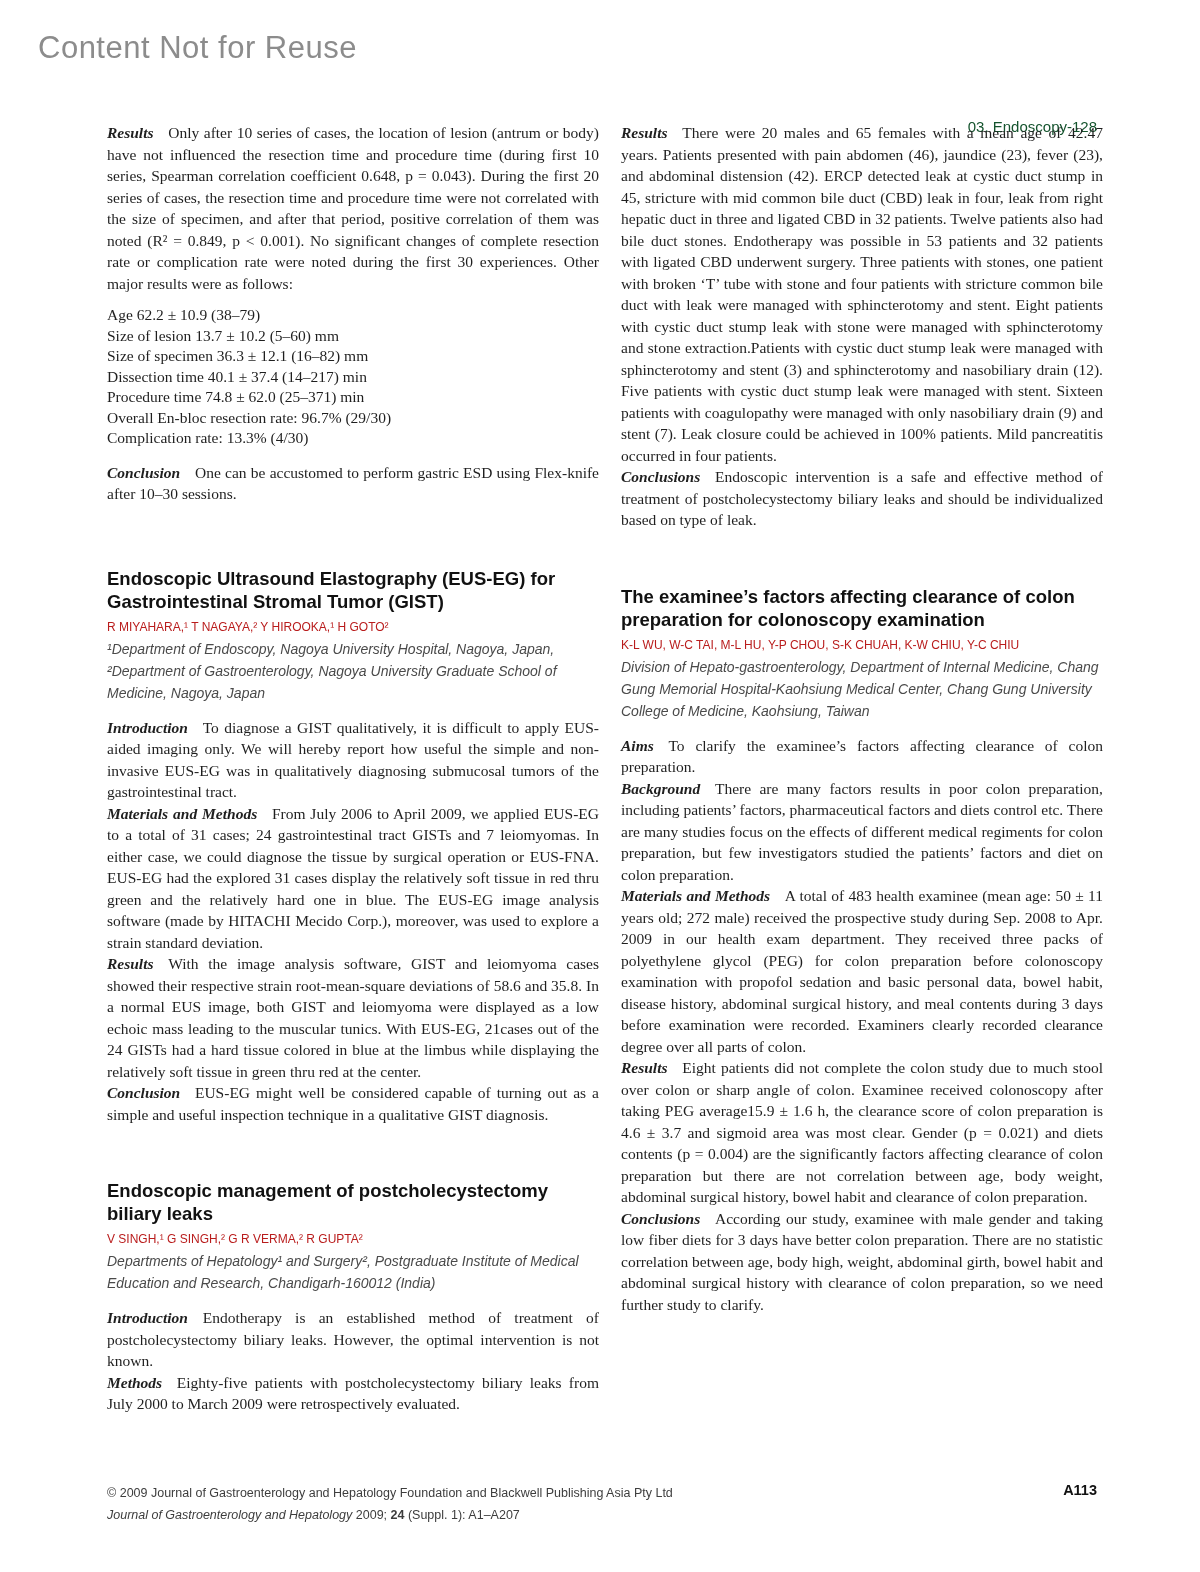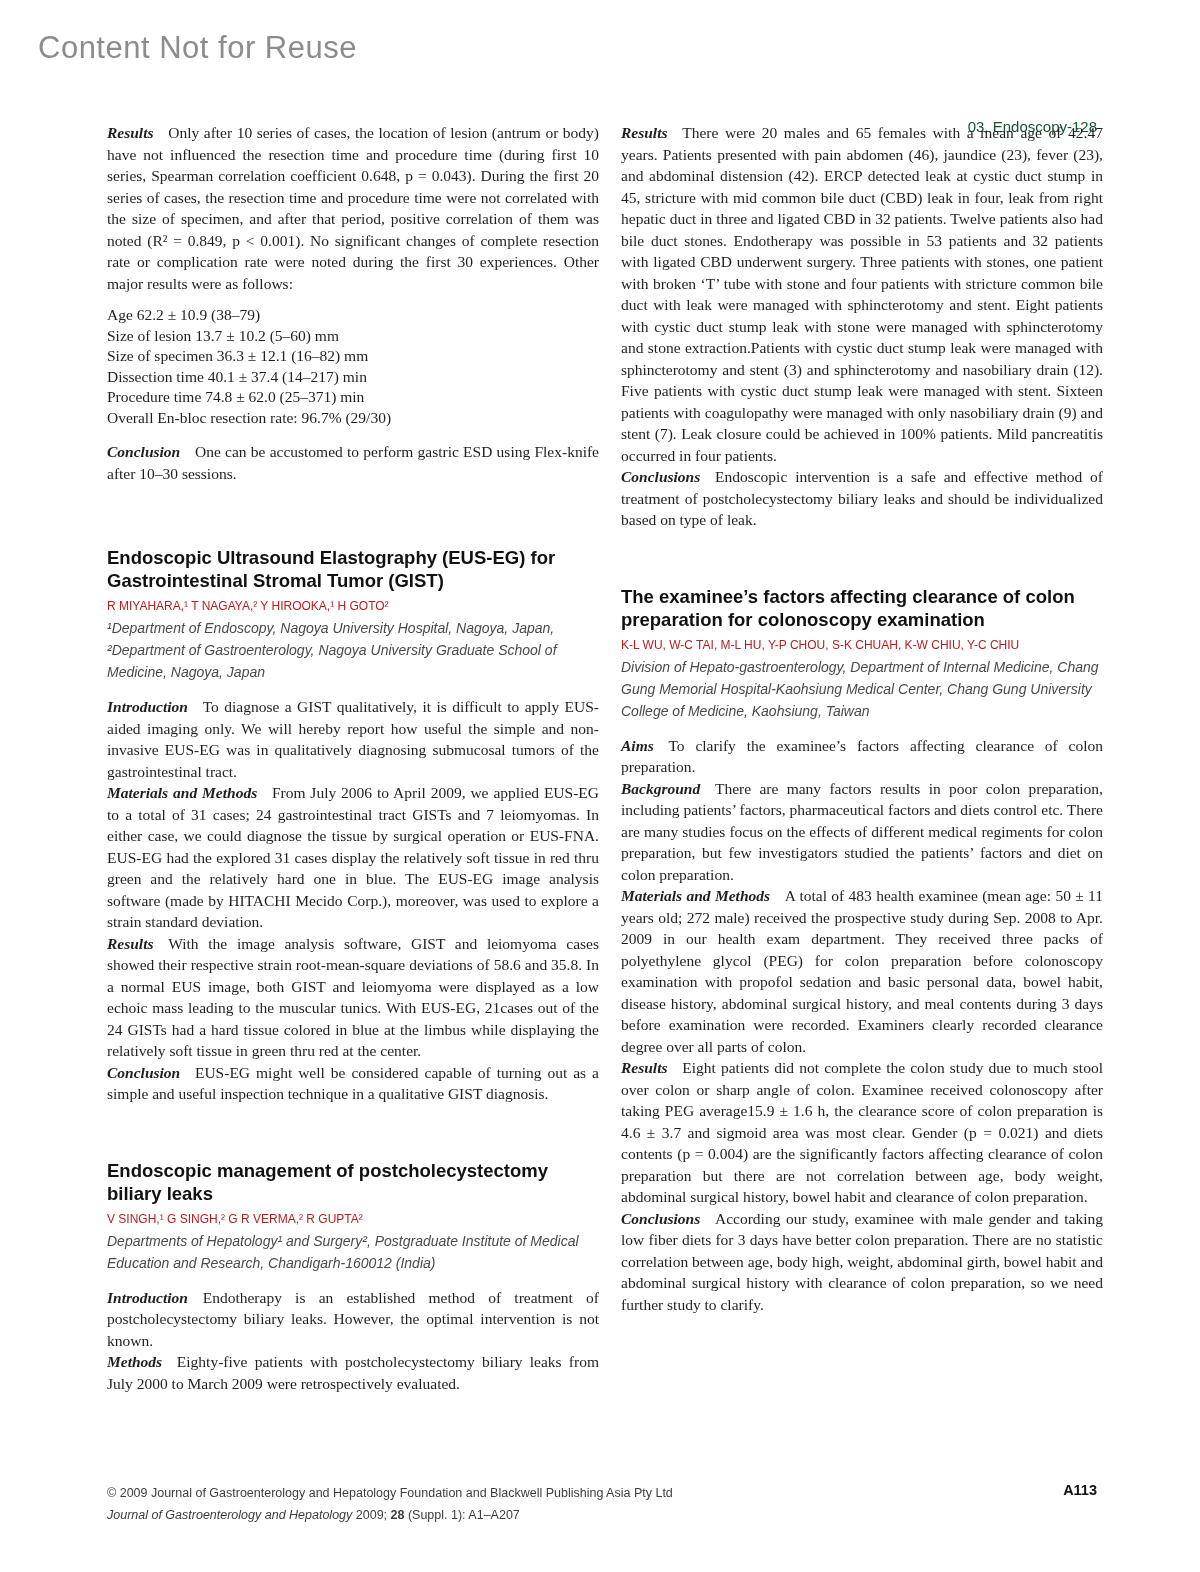--- a/index.html
+++ b/index.html
@@ -79,20 +79,21 @@
       <span class="lead">Results</span><span>Only after 10 series of cases, the location of lesion (antrum or body) have not influenced the resection time and procedure time (during first 10 series, Spearman correlation coefficient 0.648, p = 0.043). During the first 20 series of cases, the resection time and procedure time were not correlated with the size of specimen, and after that period, positive correlation of them was noted (R² = 0.849, p &lt; 0.001). No significant changes of complete resection rate or complication rate were noted during the first 30 experiences. Other major results were as follows:</span>
     </p>
 
     <div class="stats">
       <div class="stat-line">Age 62.2 ± 10.9 (38–79)</div>
       <div class="stat-line">Size of lesion 13.7 ± 10.2 (5–60) mm</div>
       <div class="stat-line">Size of specimen 36.3 ± 12.1 (16–82) mm</div>
       <div class="stat-line">Dissection time 40.1 ± 37.4 (14–217) min</div>
       <div class="stat-line">Procedure time 74.8 ± 62.0 (25–371) min</div>
       <div class="stat-line">Overall En-bloc resection rate: 96.7% (29/30)</div>
+      <div class="stat-line">Complication rate: 13.3% (4/30)</div>
     </div>
 
     <p class="body">
       <span class="lead">Conclusion</span><span>One can be accustomed to perform gastric ESD using Flex-knife after 10–30 sessions.</span>
     </p>
 
     <section class="abstract">
       <h2 class="abs-title">Endoscopic Ultrasound Elastography (EUS-EG) for Gastrointestinal Stromal Tumor (GIST)</h2>
       <div class="authors">R MIYAHARA,¹ T NAGAYA,² Y HIROOKA,¹ H GOTO²</div>
       <div class="affiliation">¹Department of Endoscopy, Nagoya University Hospital, Nagoya, Japan, ²Department of Gastroenterology, Nagoya University Graduate School of Medicine, Nagoya, Japan</div>
@@ -152,15 +153,15 @@
       <p class="body">
         <span class="lead">Conclusions</span><span>According our study, examinee with male gender and taking low fiber diets for 3 days have better colon preparation. There are no statistic correlation between age, body high, weight, abdominal girth, bowel habit and abdominal surgical history with clearance of colon preparation, so we need further study to clarify.</span>
       </p>
     </section>
 
   </div>
 </div>
 
 <div class="footer">
   <div>© 2009 Journal of Gastroenterology and Hepatology Foundation and Blackwell Publishing Asia Pty Ltd</div>
-  <div><span class="it">Journal of Gastroenterology and Hepatology</span><span> 2009; </span><span class="b">28</span><span> (Suppl. 1): A1–A207</span></div>
+  <div><span class="it">Journal of Gastroenterology and Hepatology</span><span> 2009; </span><span class="b">24</span><span> (Suppl. 1): A1–A207</span></div>
 </div>
 <div class="footer-page">A113</div>
 
 </body></html>

